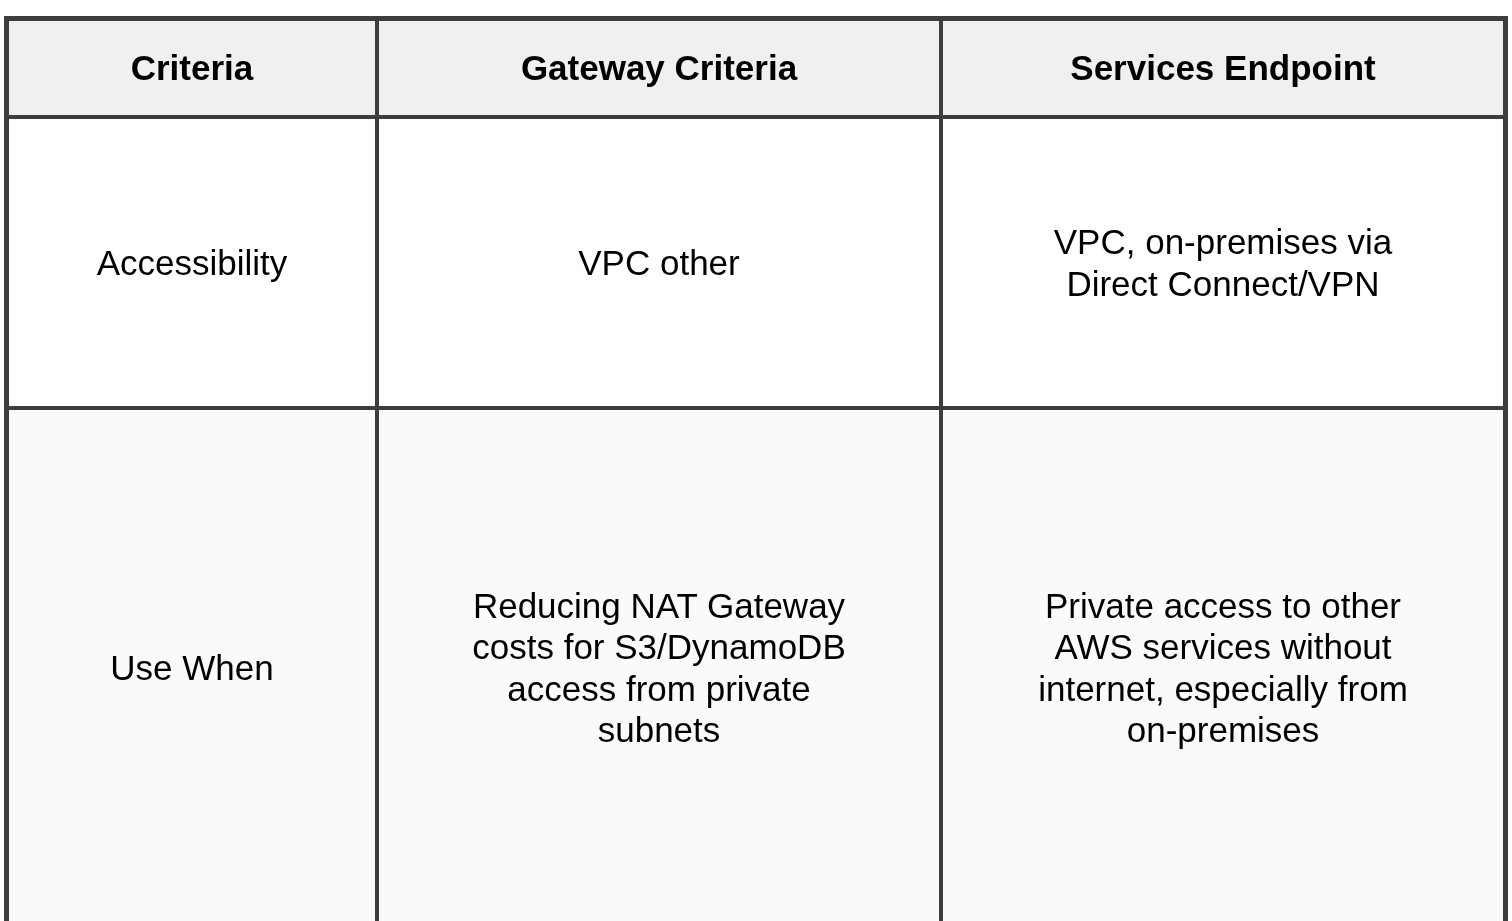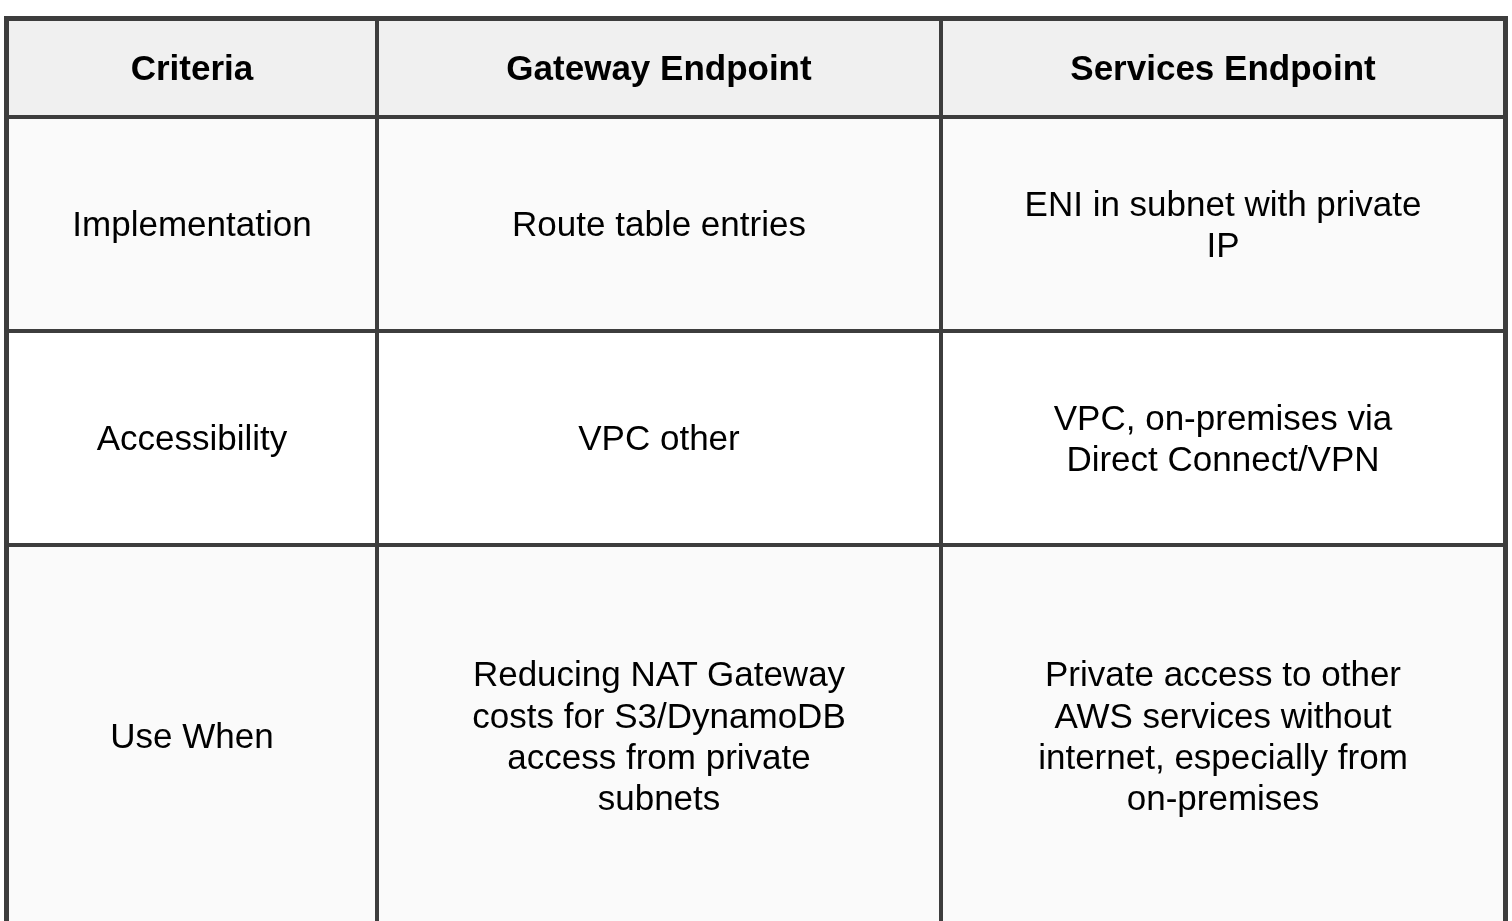--- a/index.html
+++ b/index.html
@@ -85,31 +85,25 @@
 <div class="table-wrap">
   <table class="compare">
     <colgroup>
       <col class="c-criteria">
       <col class="c-gateway">
       <col class="c-interface">
     </colgroup>
     <thead>
       <tr>
         <th>Criteria</th>
-        <th>Gateway Endpoint</th>
+        <th>Gateway Criteria</th>
         <th>Services Endpoint</th>
       </tr>
     </thead>
     <tbody>
-      <tr class="r3 row-shade">
-        <td>Implementation</td>
-        <td>Route table entries</td>
-        <td>ENI in subnet with private
-IP</td>
-      </tr>
       <tr class="r4 row-plain">
         <td>Accessibility</td>
         <td>VPC other</td>
         <td>VPC, on-premises via
 Direct Connect/VPN</td>
       </tr>
       <tr class="r5 row-shade">
         <td>Use When</td>
         <td>Reducing NAT Gateway
 costs for S3/DynamoDB

